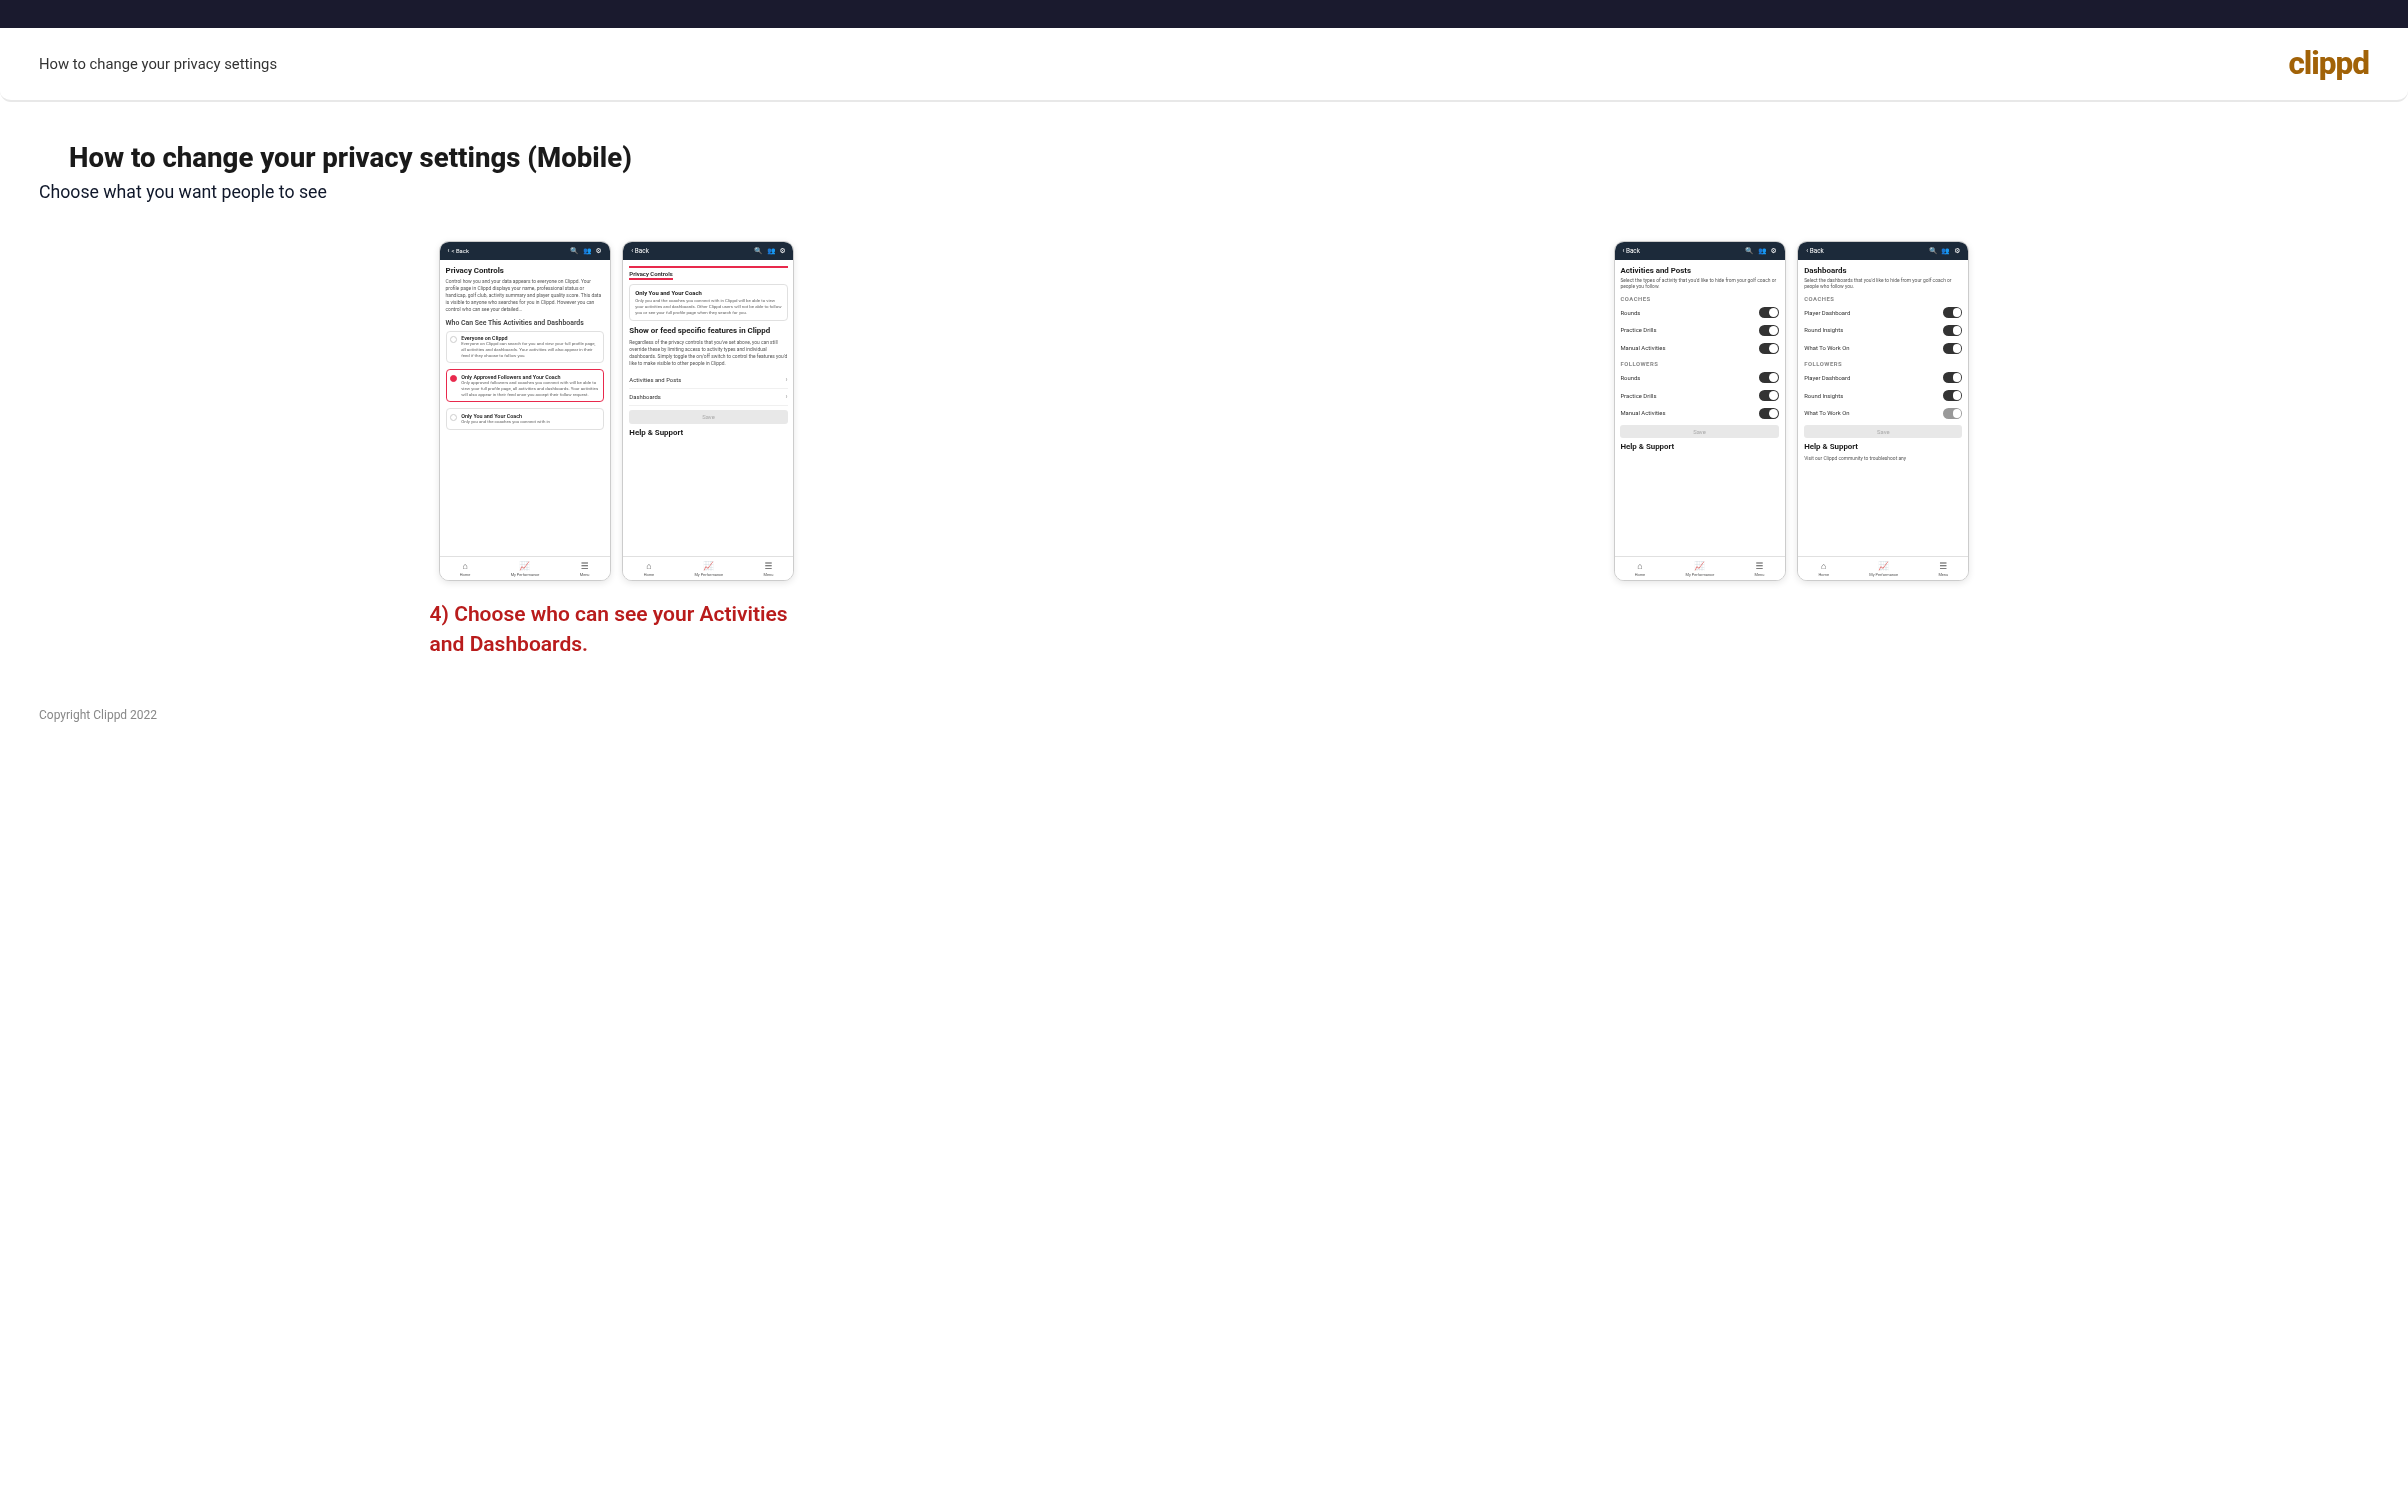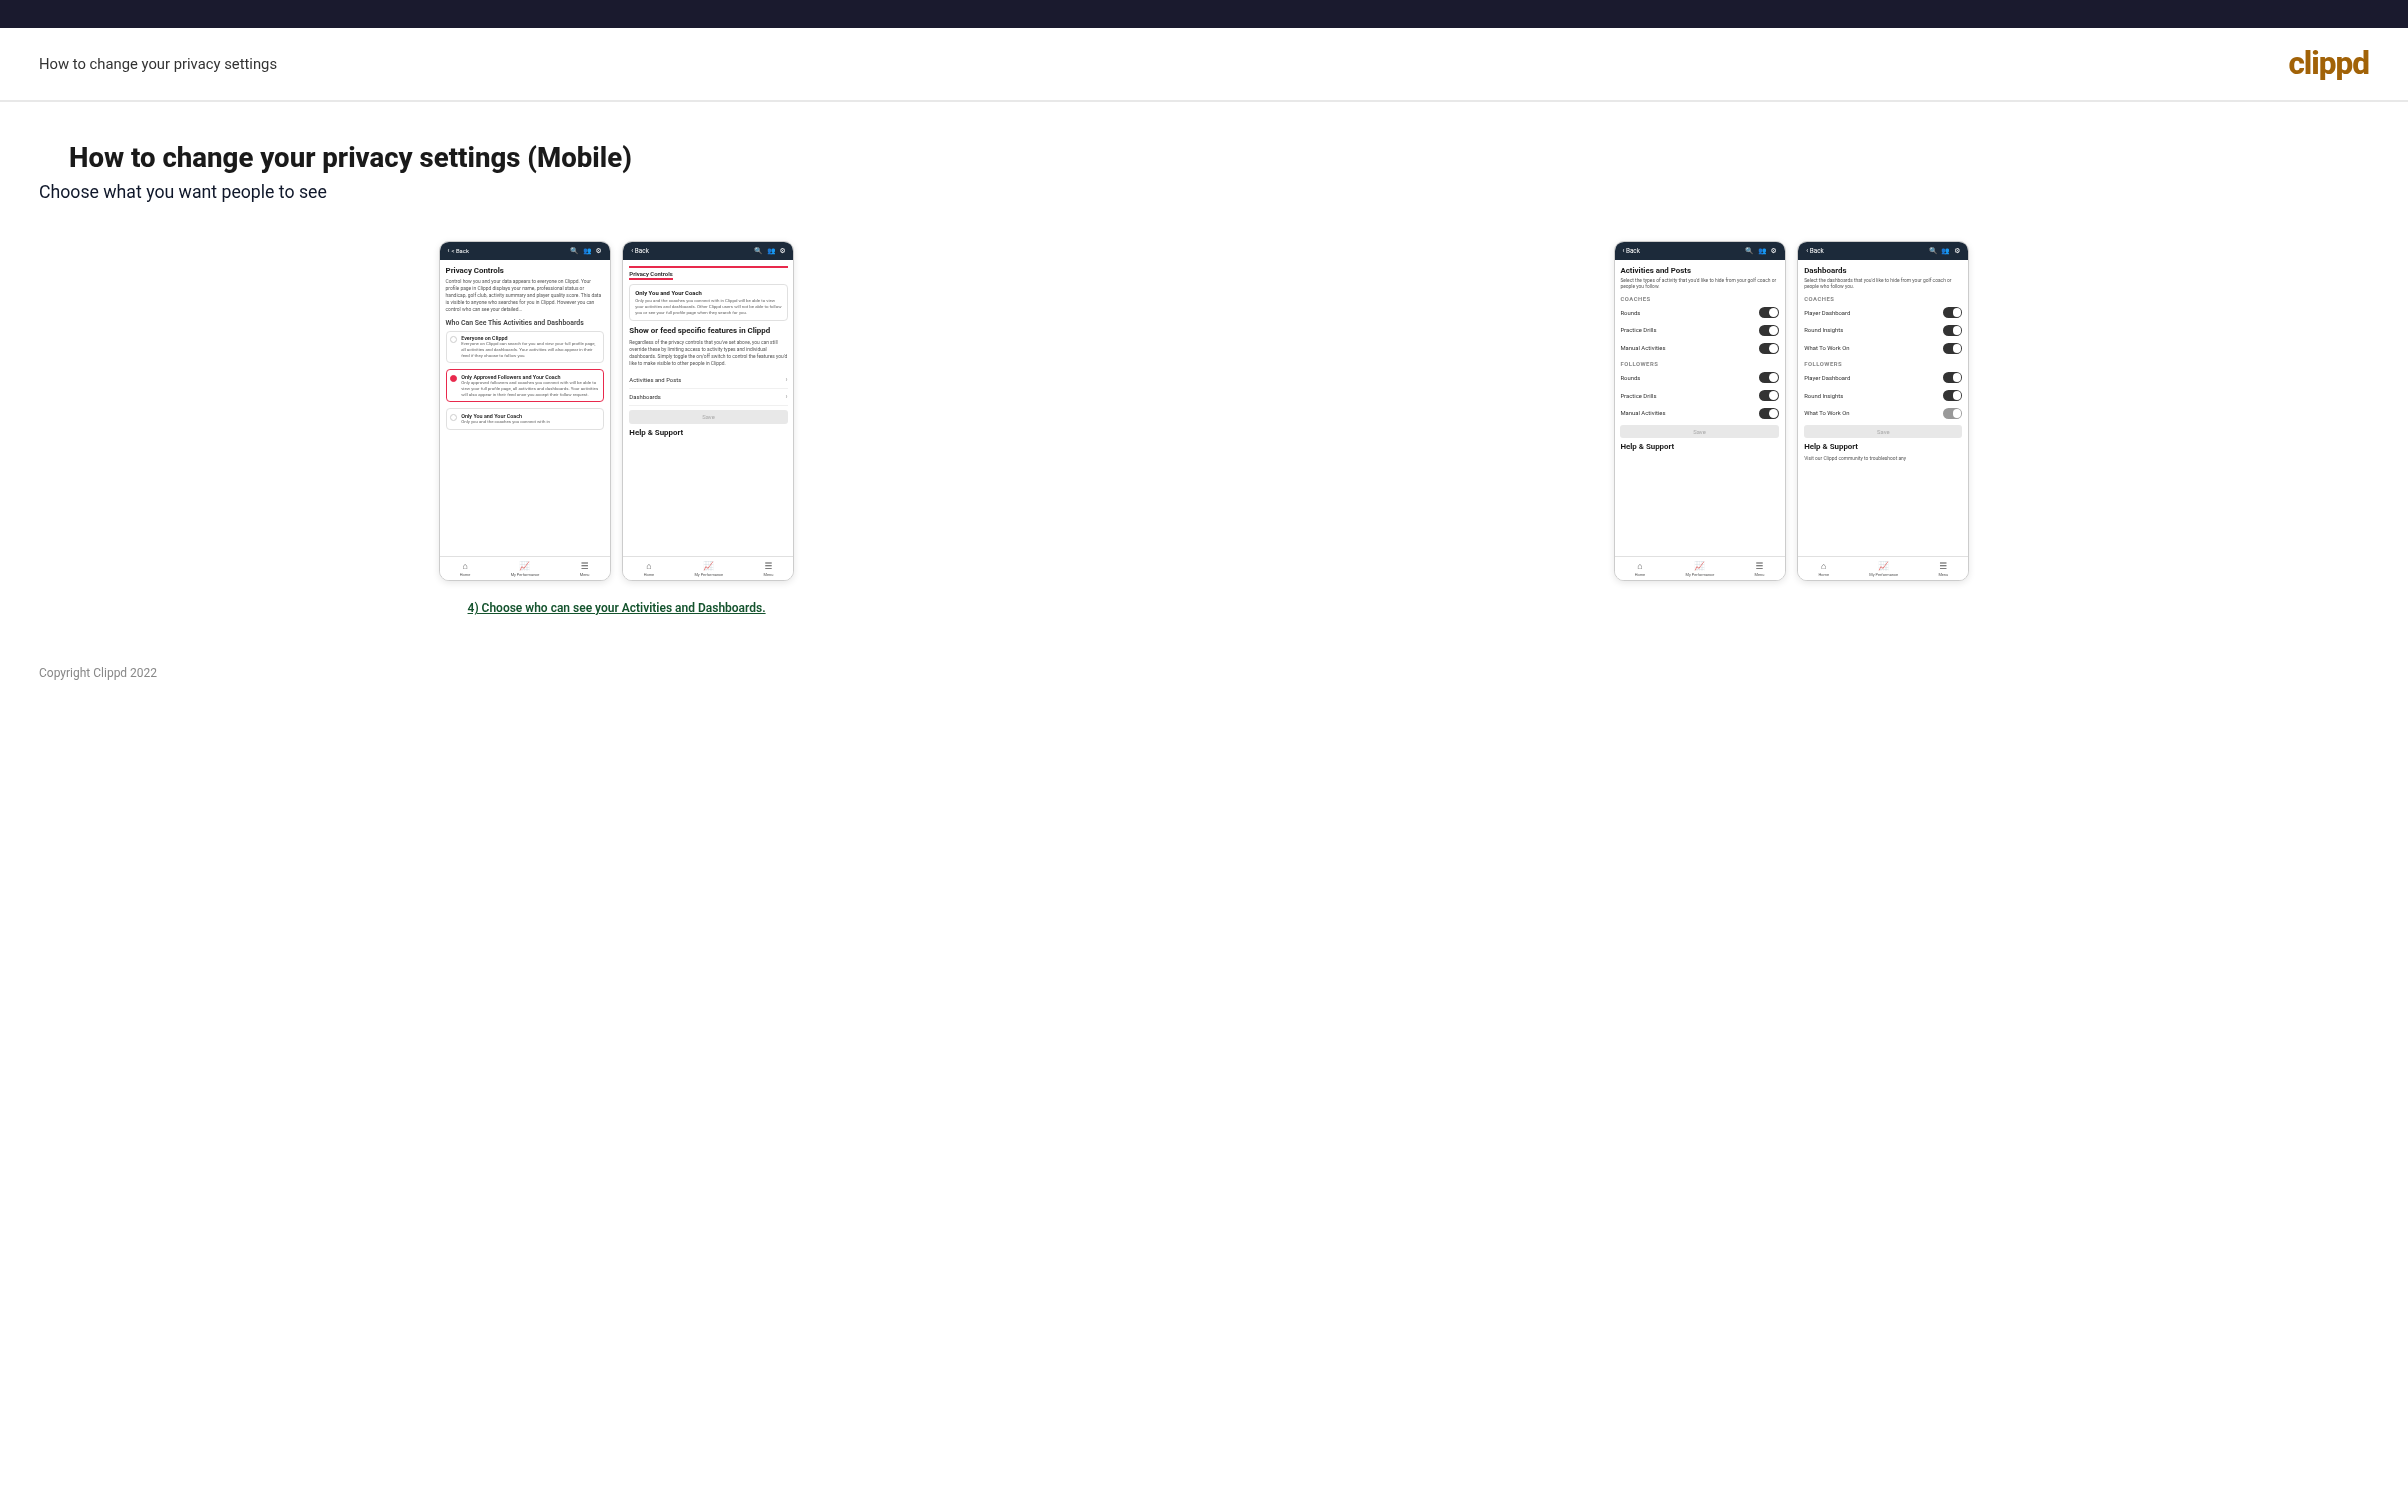--- a/index.html
+++ b/index.html
@@ -16,20 +16,21 @@
       width: 100%;
     }
 
     
     .header {
       display: flex;
       align-items: center;
       justify-content: space-between;
       padding: 17.7px 39px;
       border-bottom: 2px solid #e8e8e8;
+      border-radius: 11px;
     }
     .header-title {
       font-size: 14.8px;
       color: #333;
     }
     .logo {
       font-size: 31.5px;
       font-weight: 800;
       color: #a16207;
       letter-spacing: -1px;
@@ -302,26 +303,25 @@
     }
 
     
     .footer {
       padding: 19.7px 39px;
       color: #888;
       font-size: 12px;
     }
 
     .caption-large {
-      font-size: 12px;
+      font-size: 21px;
       font-weight: 600;
-      color: #14532d;
+      color: #b91c1c;
       line-height: 1.4;
       max-width: 374px;
-      text-decoration: underline;
     }
   </style>
 </head>
 <body>
 
 <div class="top-bar"></div>
 
 <div class="header">
   <span class="header-title">How to change your privacy settings</span>
   <span class="logo">clippd</span>

